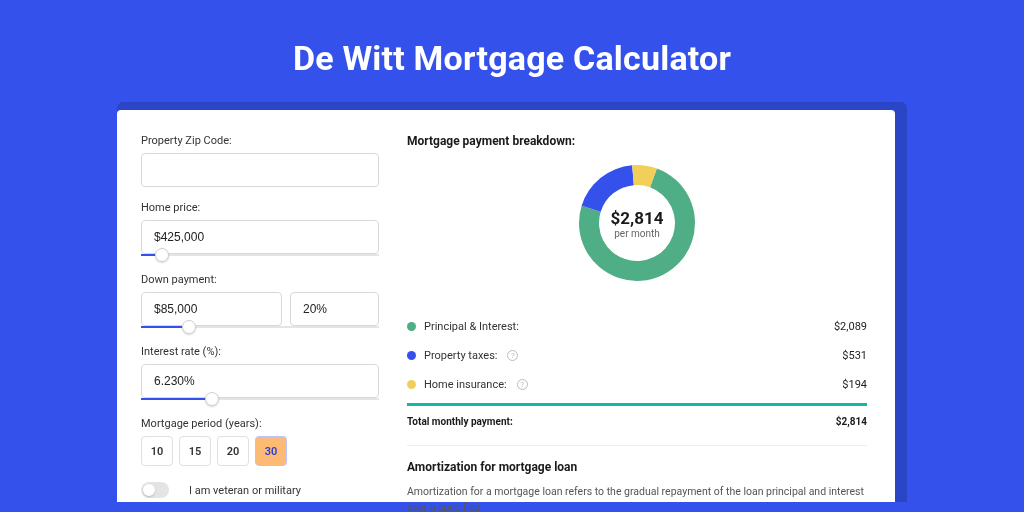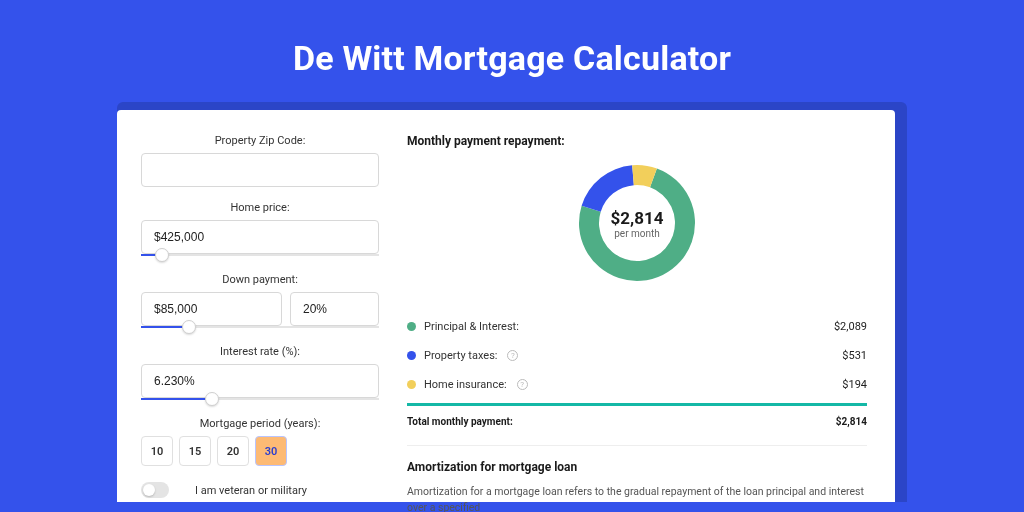--- a/index.html
+++ b/index.html
@@ -39,21 +39,20 @@
     padding: 24px 28px 0 24px;
     gap: 28px;
   }
   .left-col { width: 238px; flex: none; }
   .right-col { flex: 1; }
   .field-label {
     font-size: 11px;
     color: #333;
     margin-bottom: 6px;
     display: block;
-    text-align: center;
   }
   .text-input {
     width: 100%;
     border: 1px solid #d8d8d8;
     border-radius: 4px;
     height: 34px;
     padding: 0 12px;
     font-size: 12px;
     color: #222;
     background: #fff;
@@ -100,21 +99,21 @@
     font-weight: 600;
     color: #333;
     display: flex; align-items: center; justify-content: center;
   }
   .period-btn.active {
     background: #fdba74;
     border-color: #b8c4ff;
     color: #2a3ecf;
   }
   .toggle-row {
-    display: flex; align-items: center; gap: 26px;
+    display: flex; align-items: center; gap: 20px;
     margin-top: 16px;
     font-size: 11px;
     color: #333;
   }
   .toggle {
     width: 28px; height: 16px;
     background: #e4e4e4;
     border-radius: 999px;
     position: relative;
   }
@@ -262,21 +261,21 @@
         <div class="toggle">
           <div class="toggle-knob"></div>
         </div>
         <span>I am veteran or military</span>
       </div>
 
     </div>
 
     <div class="right-col">
 
-      <div class="section-title">Monthly payment repayment:</div>
+      <div class="section-title">Mortgage payment breakdown:</div>
 
       <div class="donut-wrap">
         <div class="donut">
           <svg width="122" height="122" viewBox="0 0 122 122">
             <g transform="translate(61,61)" id="donut-g">
                 <path d="M 19.88807283241619 -54.48361734514798 A 58 58 0 1 1 -55.37522628243829 -17.25063228315865 L -36.280320667804396 -11.302138392414289 A 38 38 0 1 0 13.030116683307158 -35.6961630882004 Z" fill="#4fae86"></path>
                 <path d="M -55.37522628243829 -17.25063228315865 A 58 58 0 0 1 -4.818250695890921 -57.7995195501792 L -3.156784938687155 -37.868650739772576 A 38 38 0 0 0 -36.280320667804396 -11.302138392414289 Z" fill="#3452eb"></path>
                 <path d="M -4.818250695890921 -57.7995195501792 A 58 58 0 0 1 19.88807283241615 -54.48361734514799 L 13.030116683307131 -35.69616308820041 A 38 38 0 0 0 -3.156784938687155 -37.868650739772576 Z" fill="#f2cf5b"></path>
               </g>
           </svg>

